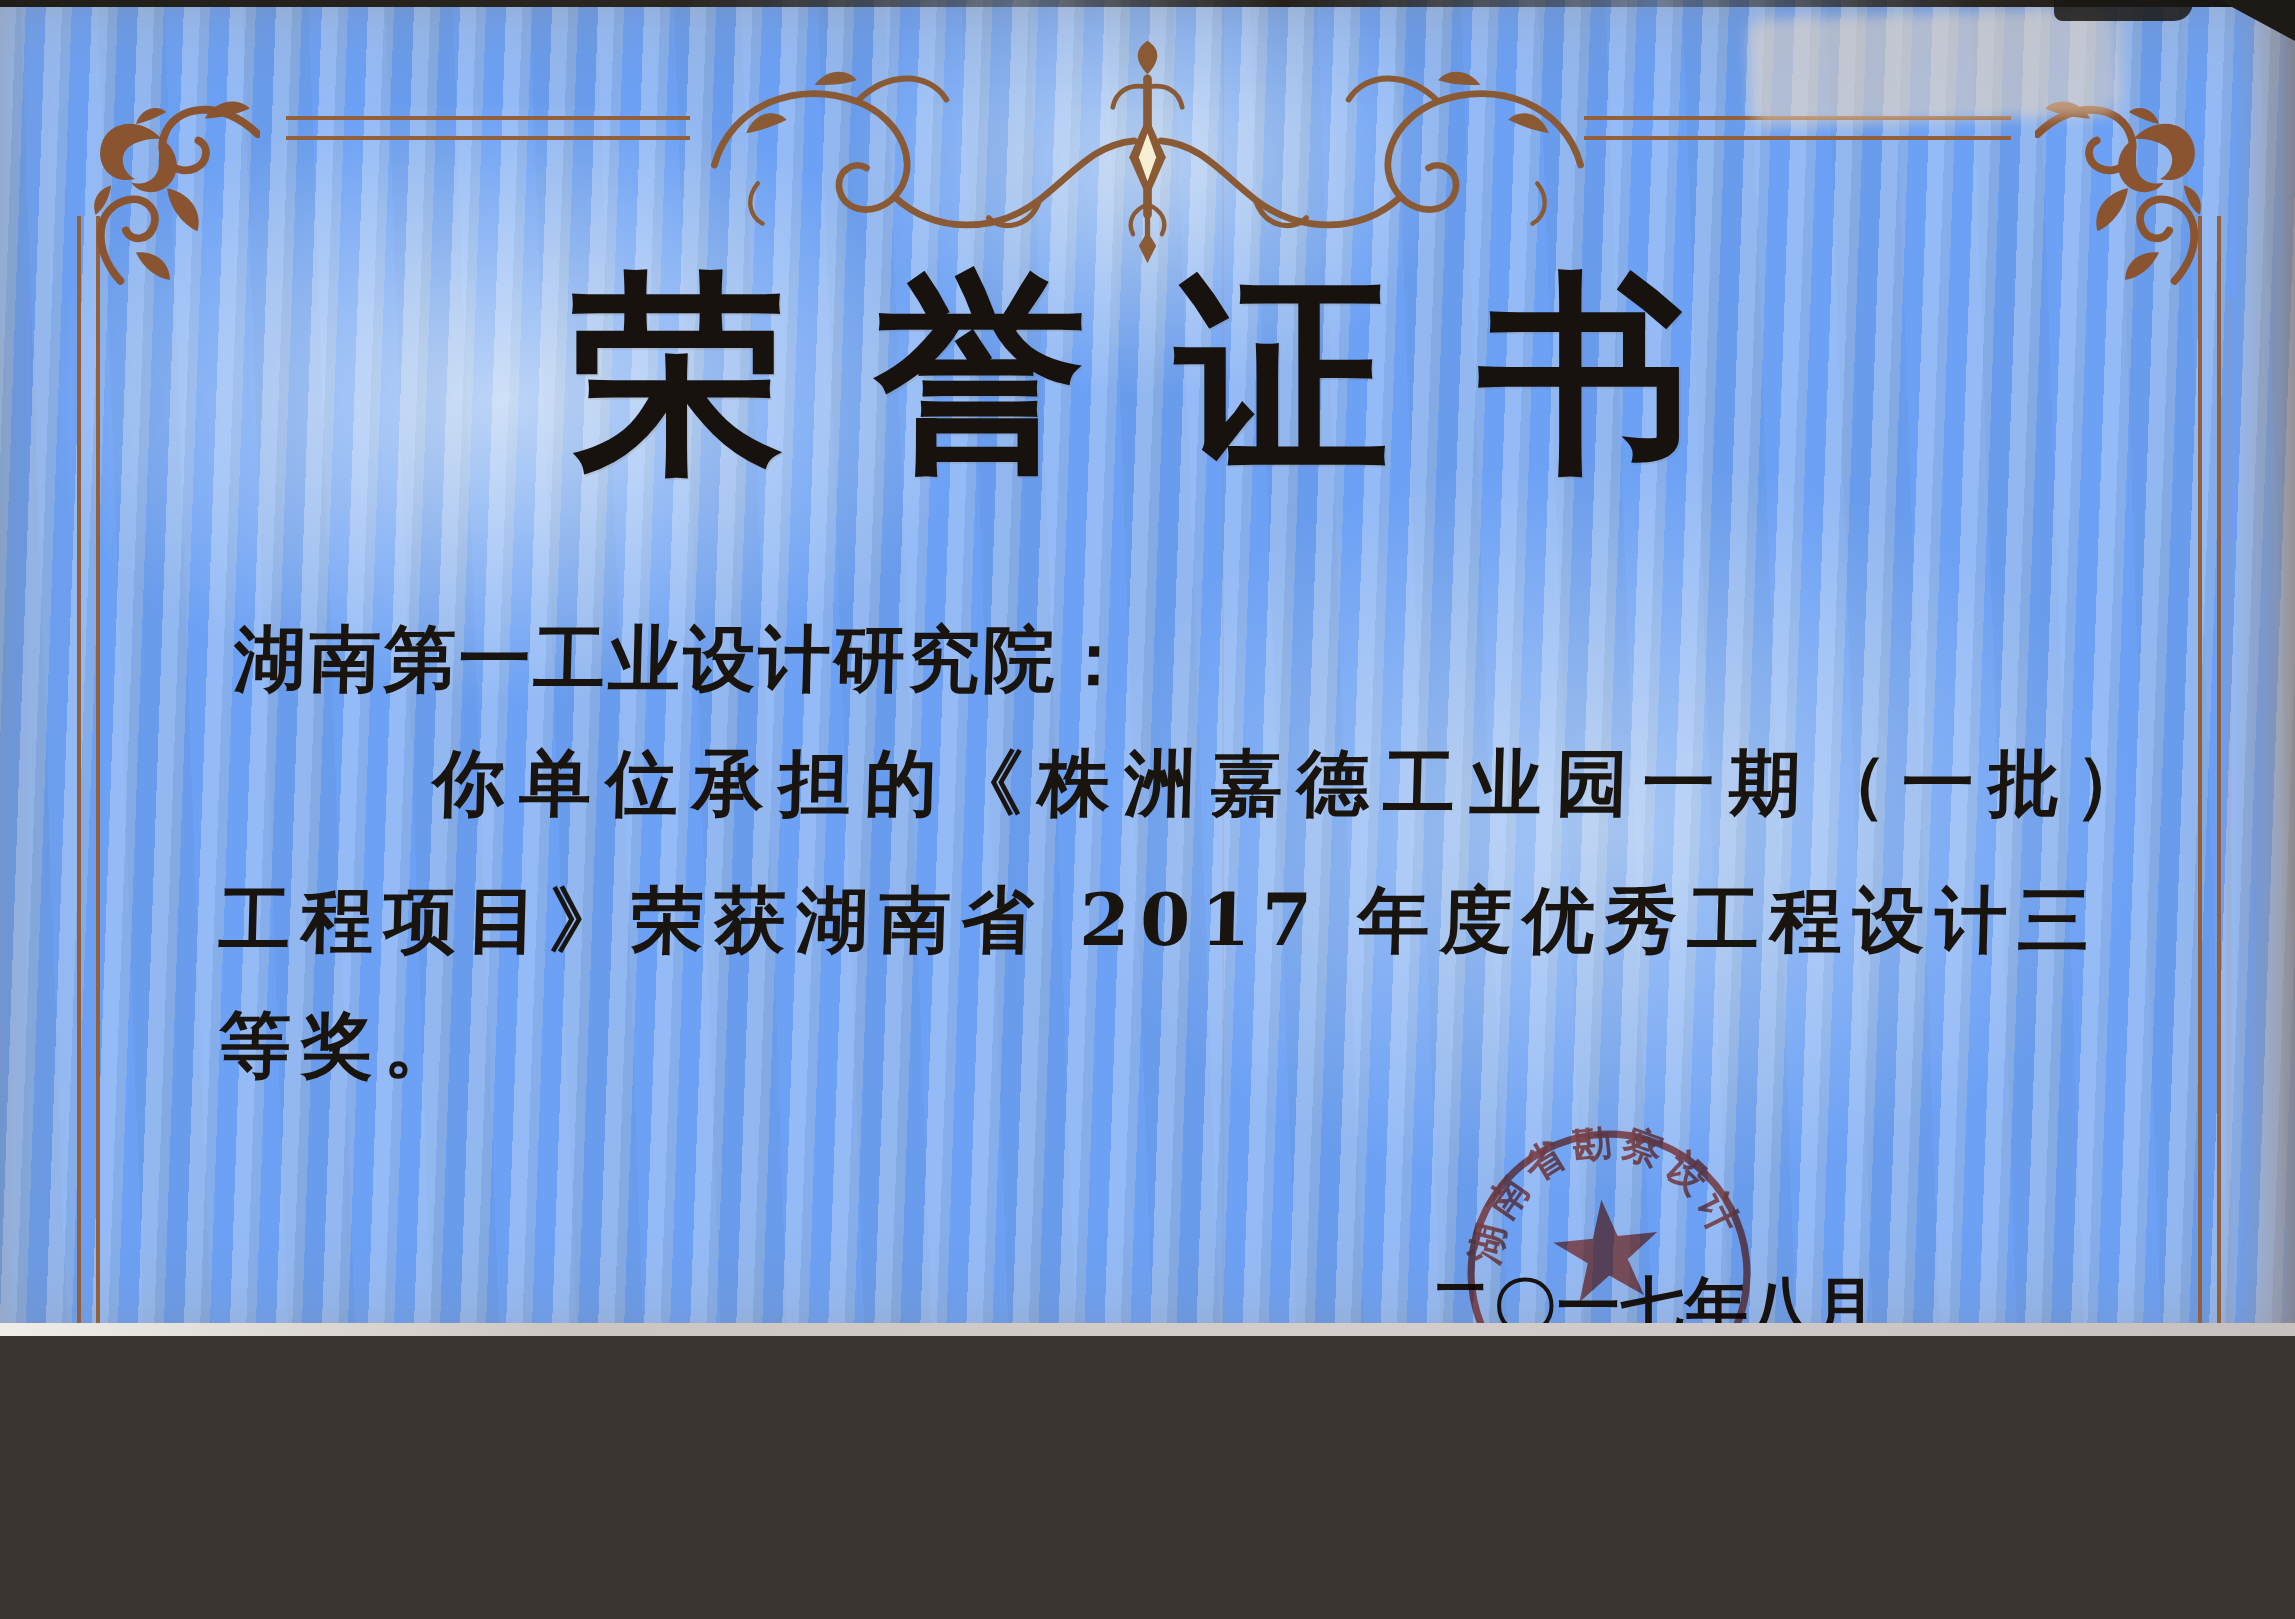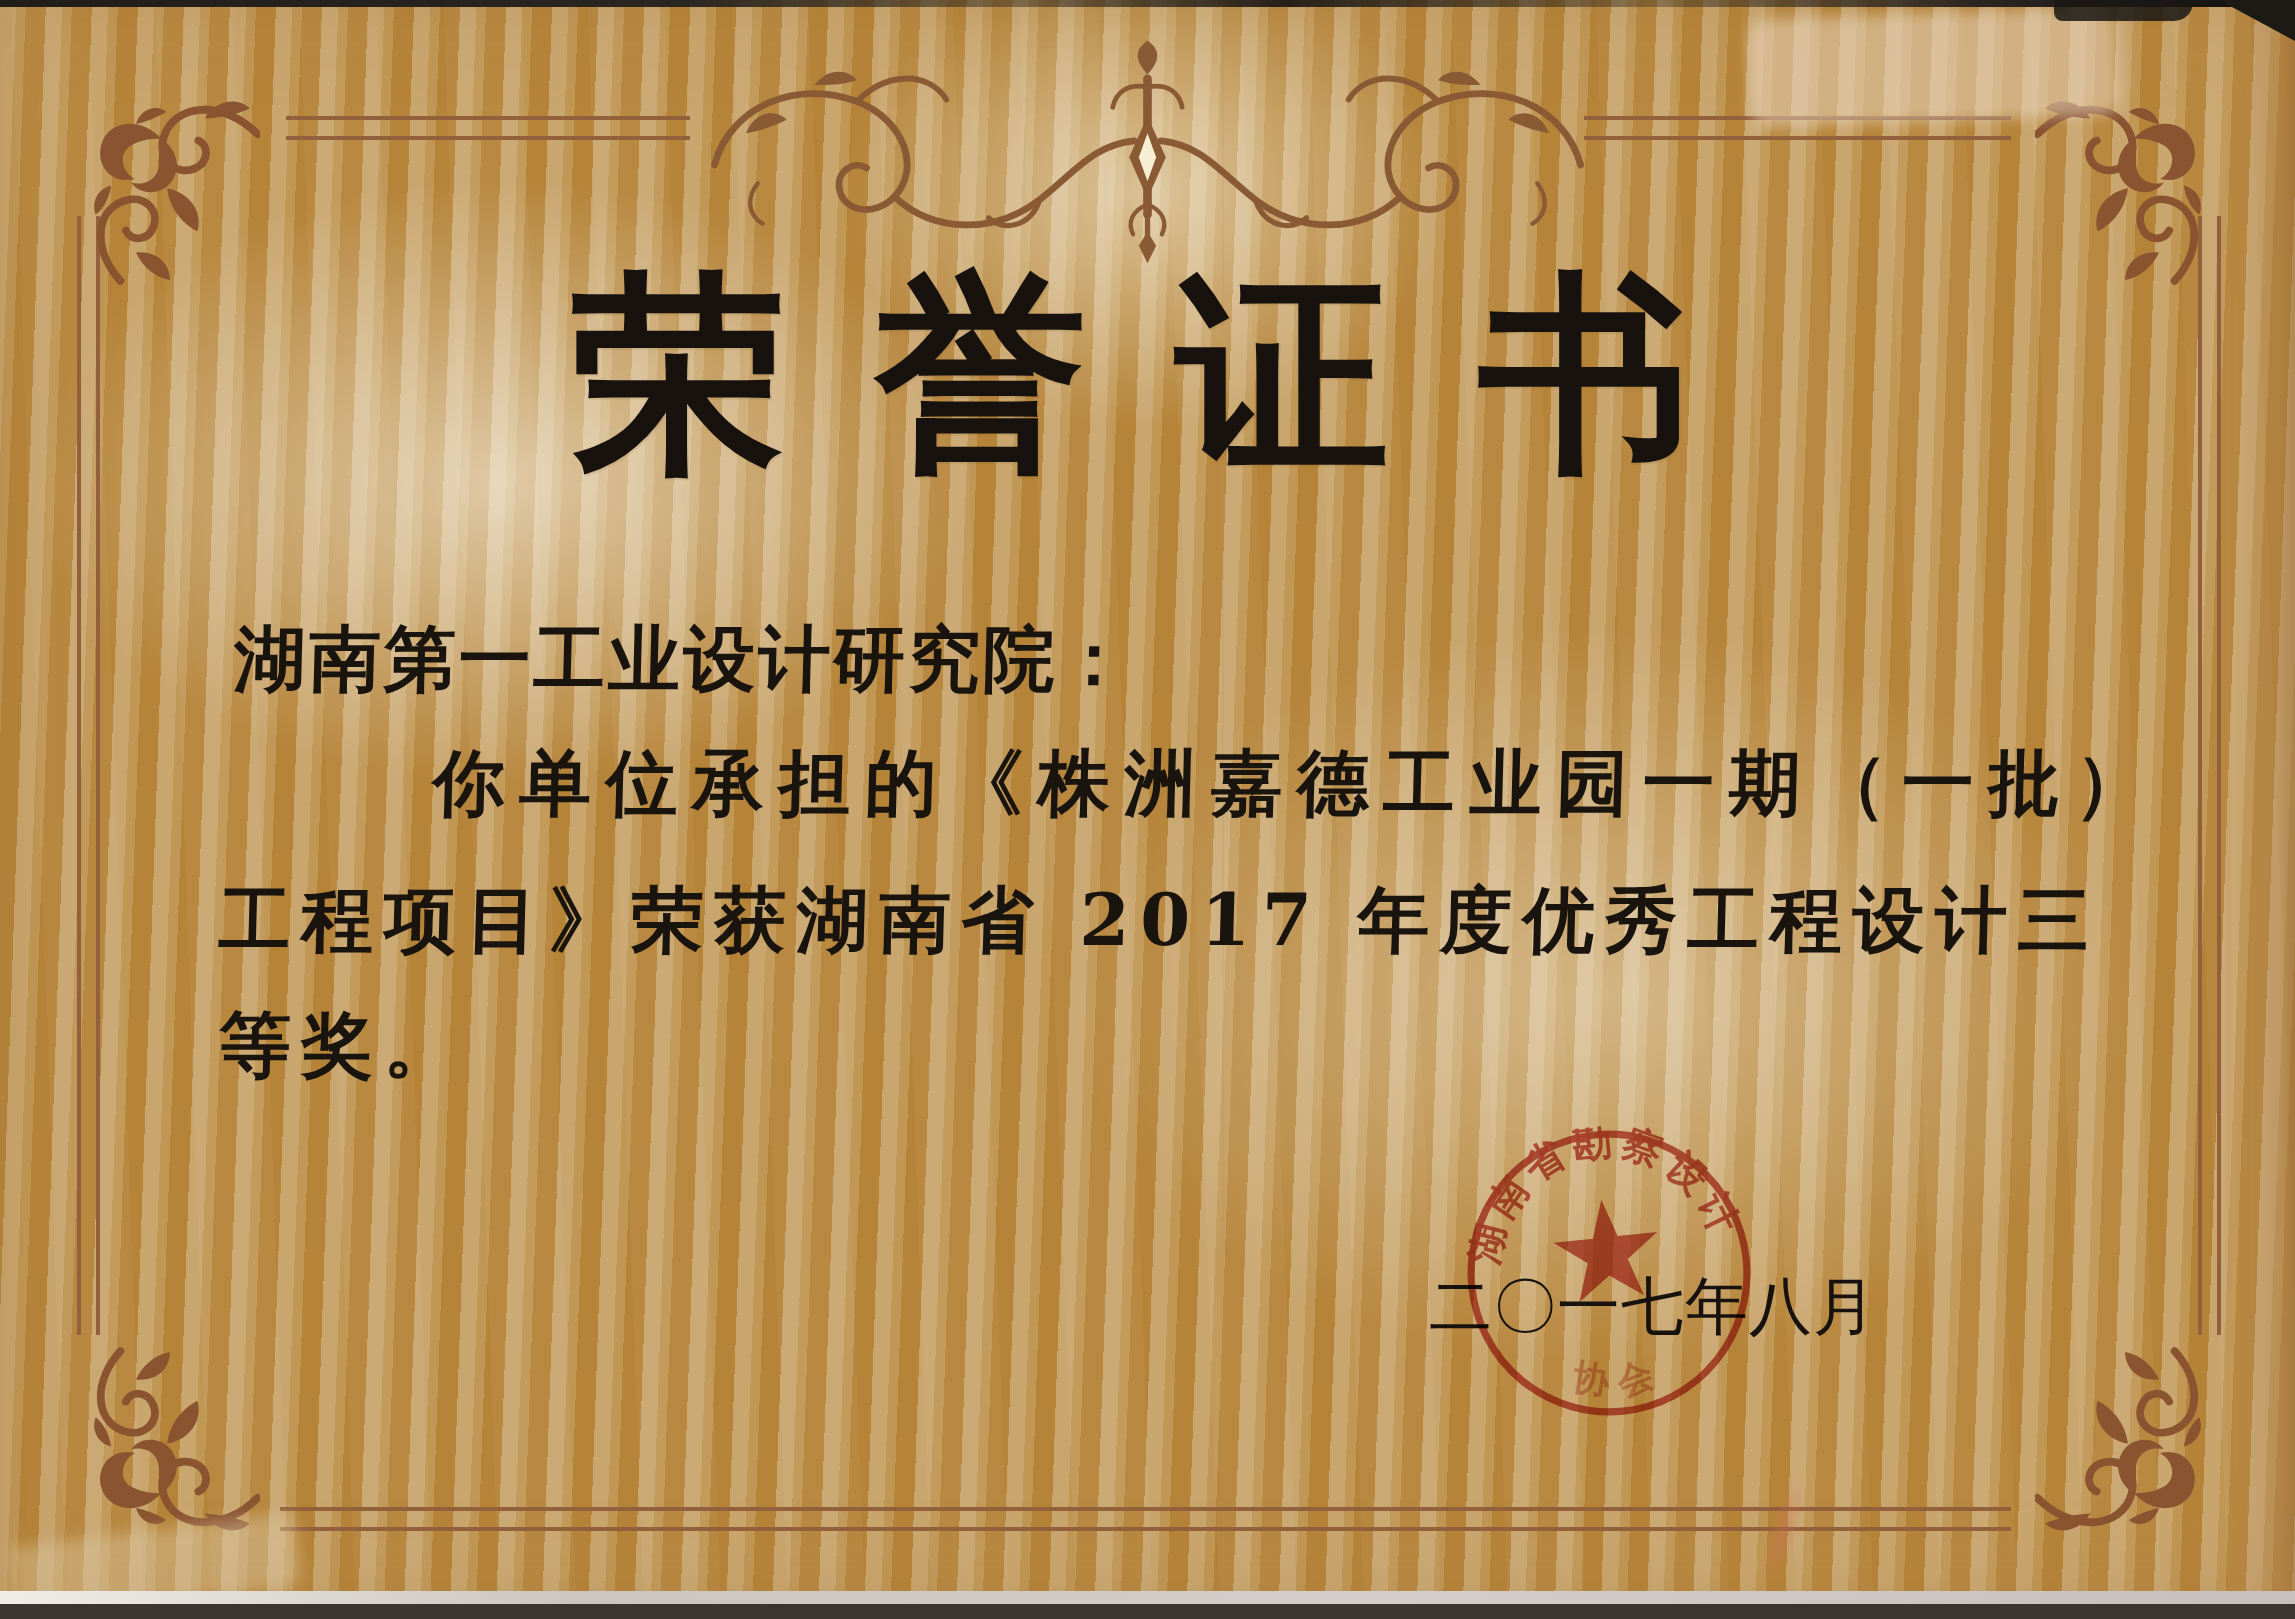--- a/index.html
+++ b/index.html
@@ -1,18 +1,18 @@
 <!DOCTYPE html>
 <html style="font-size:7.7px"><head>
 <meta charset="utf-8">
 <style>
   html,body{margin:0;padding:0;background:#3a3530;}
   #stage{
-    position:relative;width:2295px;height:1604px;overflow:hidden;
-    background:#a16207;
+    position:relative;width:2295px;height:1336px;overflow:hidden;
+    background:#3b82f6;
     font-family:"DejaVu Serif","Liberation Serif",serif;
   }
   
   .paper-texture{position:absolute;inset:0;pointer-events:none;
     background:
       radial-gradient(ellipse 670px 431px at 22% 30%, rgba(255,255,248,.55), rgba(255,255,248,0) 70%),
       radial-gradient(ellipse 766px 527px at 70% 62%, rgba(255,255,245,.4), rgba(255,255,245,0) 70%),
       radial-gradient(ellipse 431px 335px at 50% 12%, rgba(255,253,240,.5), rgba(255,253,240,0) 70%),
       repeating-linear-gradient(92deg, rgba(255,255,250,.28) 0 16.3px, rgba(236,226,196,.20) 16.3px 26px, rgba(255,255,250,0) 26px 46px),
       repeating-linear-gradient(88deg, rgba(242,233,205,.25) 0 67px, rgba(255,252,238,.25) 67px 144px);
@@ -64,21 +64,21 @@
     position:absolute;white-space:nowrap;z-index:3;
     font-weight:700;font-size:72px;line-height:1.12;color:#1a140f;
     transform:skewX(-1.5deg);
   }
   #line-recipient{left:234px;top:619px;letter-spacing:2.9px;}
   #line-body2{left:433px;top:743px;letter-spacing:14.4px;}
   #line-body3{left:219px;top:880px;letter-spacing:10.5px;}
   #line-body4{left:219px;top:1005px;letter-spacing:10.5px;}
   .dateline{
     position:absolute;left:1429px;top:1264px;z-index:5;white-space:nowrap;
-    font-weight:400;font-size:63px;letter-spacing:1px;color:#17120e;
+    font-weight:700;font-size:63px;letter-spacing:1px;color:#17120e;
   }
   
   .seal{position:absolute;left:1463px;top:1126px;width:293px;height:294px;z-index:6;
     mix-blend-mode:multiply;opacity:.92;transform:rotate(-6deg);}
 </style>
 </head>
 <body>
 
 <div id="stage">
 

